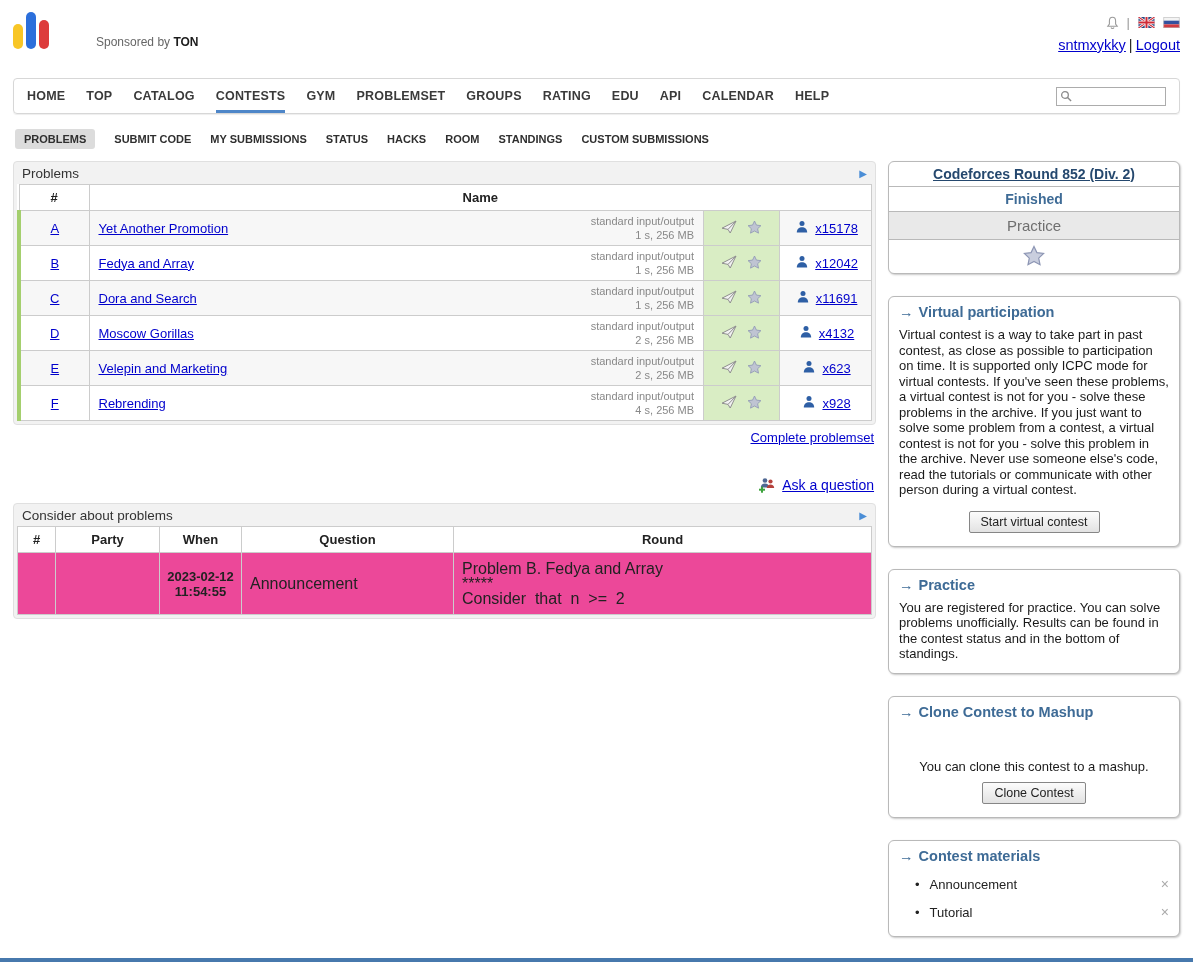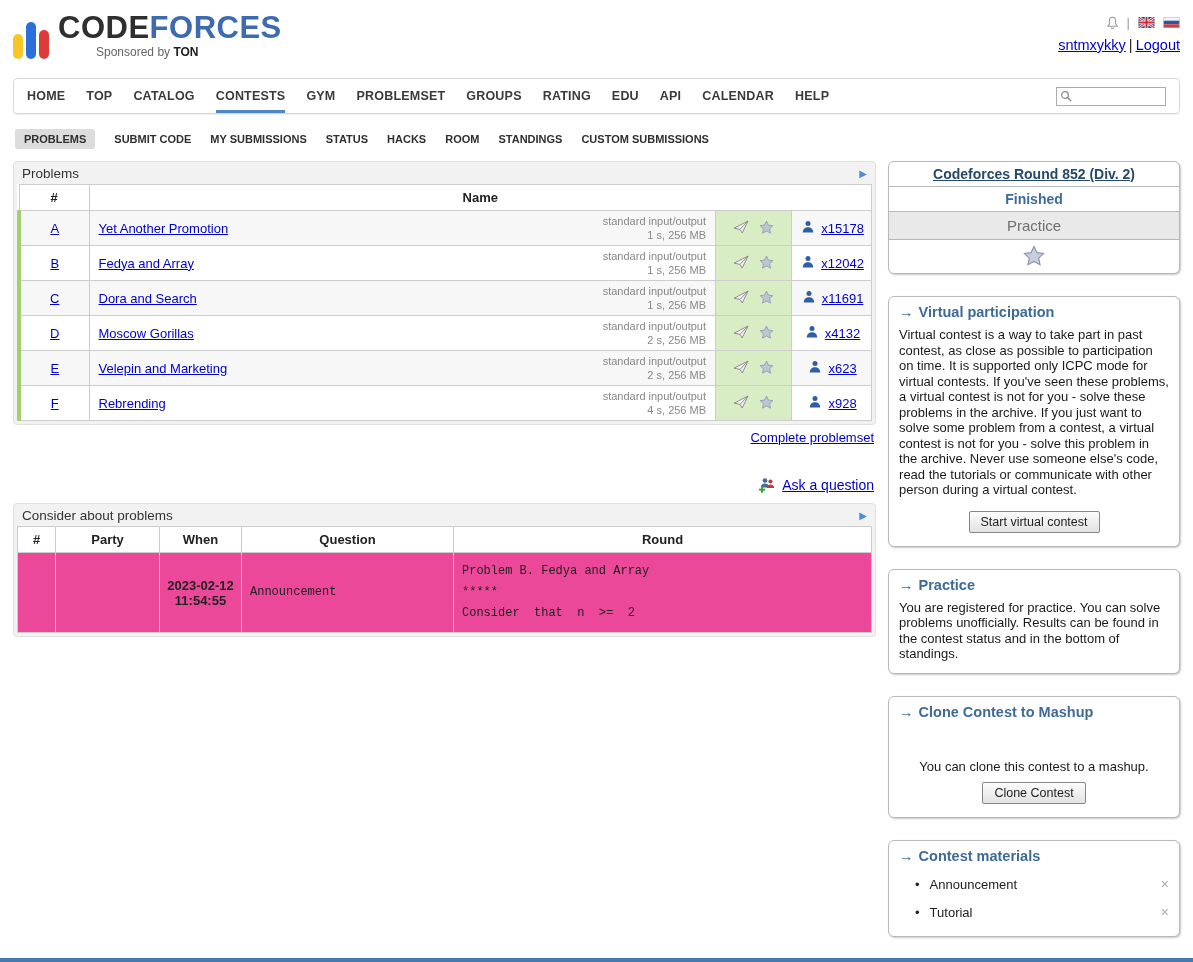--- a/index.html
+++ b/index.html
@@ -53,33 +53,33 @@
   .tbl th { border: 1px solid #ccc; padding: 5px 4px; font-size: 13px; }
   .tbl td { border: 1px solid #ccc; font-size: 13px; vertical-align: middle; }
 
   
   .c-letter { width: 70px; text-align: center; }
   td.c-letter { border-left: 4px solid #a4cf6e; }
   .c-name .nwrap { display: flex; align-items: center; padding: 2px 8px; }
   .constraints { margin-left: auto; text-align: right; font-size: 11px; color: #888; line-height: 14px; }
   .c-act { width: 76px; background: #d9edc4; text-align: center; }
   .ic { display: inline-block; vertical-align: middle; margin: 0 3px; }
-  .c-solved { width: 80px; text-align: center; }
+  .c-solved { width: 92px; text-align: center; }
   .solved-link { display: inline-flex; align-items: center; gap: 4px; font-size: 13px; }
   .ptbody tr:nth-child(odd) { background: #f7f7f7; }
   .complete-row { text-align: right; padding: 5px 2px 0; font-size: 13px; }
   .ask-row { display: flex; justify-content: flex-end; align-items: center; gap: 6px; margin: 32px 2px 10px; font-size: 14px; }
 
   
   .q-num { width: 38px; }
   .q-party { width: 104px; }
   .q-when { width: 82px; }
   .q-question { width: 212px; }
   td.q-when { text-align: center; font-weight: 700; white-space: pre-line; font-size: 13px; padding: 8px 4px; }
-  td.q-question, td.q-answer { font-family: Liberation Mono, monospace; font-size: 12px; padding: 8px 8px; line-height: 21px; }
+  td.q-question, td.q-answer { font-family: Liberation Sans, sans-serif; font-size: 16px; padding: 8px 8px; line-height: 15px; }
   td.q-answer { white-space: pre-wrap; }
   .q-datarow { background: #ec4899; }
 
   
   .rbox { border: 1px solid #b9b9b9; border-radius: 6px; background: #fff; margin-bottom: 22px; box-shadow: 1px 1px 2px rgba(0,0,0,.22); overflow: hidden; }
   .cb-row { text-align: center; border-bottom: 1px solid #b9b9b9; padding: 4px 6px; font-size: 14px; }
   .cb-row:last-child { border-bottom: none; }
   .cb-title a { color: #25486e; font-weight: 700; }
   .cb-status { color: #3e6b96; font-weight: 700; }
   .cb-mode { background: #e9e9e9; color: #6f6f6f; font-size: 15px; padding: 5px; }
@@ -103,21 +103,20 @@
 <div class="page">
 
   <div class="hdr">
     <a class="logo-link">
       <span class="logo-bars">
         <span class="bar bar-yellow"></span>
         <span class="bar bar-blue"></span>
         <span class="bar bar-red"></span>
       </span>
       <span class="logo-textwrap">
-        <span class="logo-main"><span>CODE</span><span class="forces">FORCES</span></span>
         <span class="logo-sub"><span>Sponsored by</span> <span class="ton">TON</span></span>
       </span>
     </a>
 
     <div class="hdr-icons">
       <span style="display:inline-flex;">
         <svg width="13" height="14" viewBox="0 0 13 14">
             <path d="M6.5 1.2 C4.3 1.2 3.4 3 3.4 5 L3.4 8 L1.8 10.2 L11.2 10.2 L9.6 8 L9.6 5 C9.6 3 8.7 1.2 6.5 1.2 Z" fill="#fff" stroke="#9a9a9a" stroke-width="1.1"></path>
             <path d="M5 11.5 A1.6 1.6 0 0 0 8 11.5" fill="none" stroke="#9a9a9a" stroke-width="1.1"></path>
           </svg>

